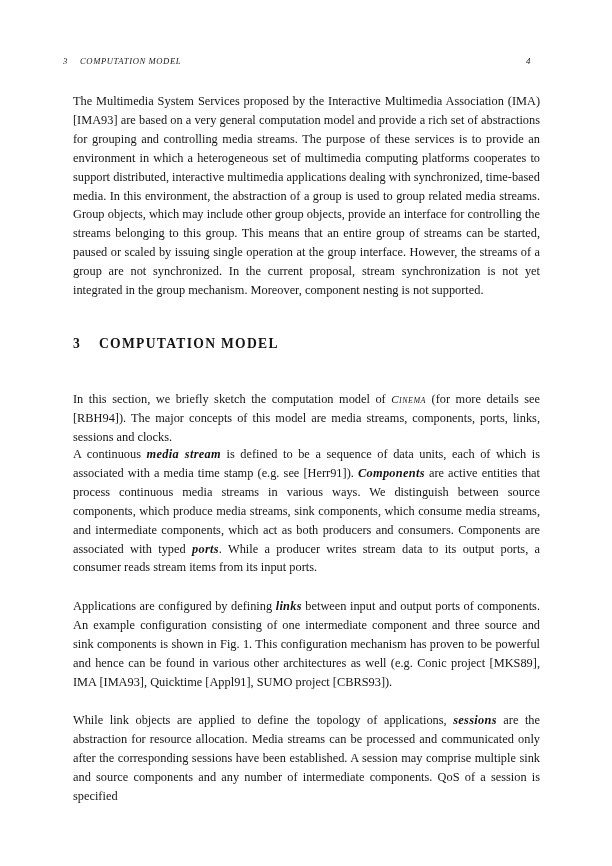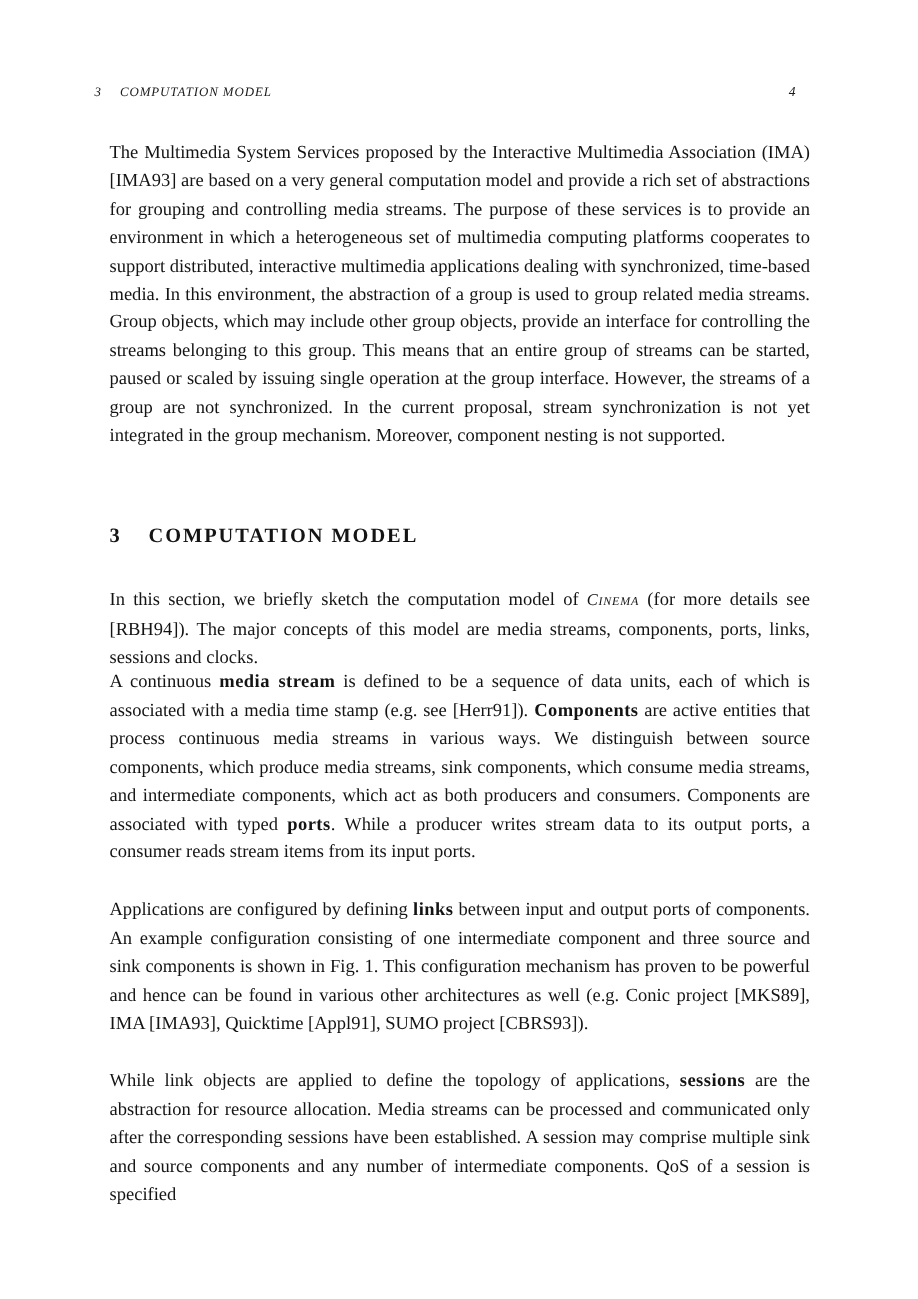--- a/index.html
+++ b/index.html
@@ -47,31 +47,32 @@
       left: 73px;
       width: 467px;
       font-size: 12.35px;
       line-height: 18.9px;
       text-align: justify;
       margin: 0;
     }
     .para b {
       font-weight: bold;
       letter-spacing: 0.3px;
+      font-style: italic;
     }
     .sc {
       font-style: italic;
       font-variant: small-caps;
       font-size: 11px;
       letter-spacing: 0.5px;
     }
     .section-heading {
       position: absolute;
       left: 73px;
-      top: 349px;
+      top: 336px;
       font-size: 13.6px;
       font-weight: bold;
       letter-spacing: 1.3px;
       margin: 0;
     }
     .section-heading .snum {
       display: inline-block;
       width: 26px;
     }
   </style>

